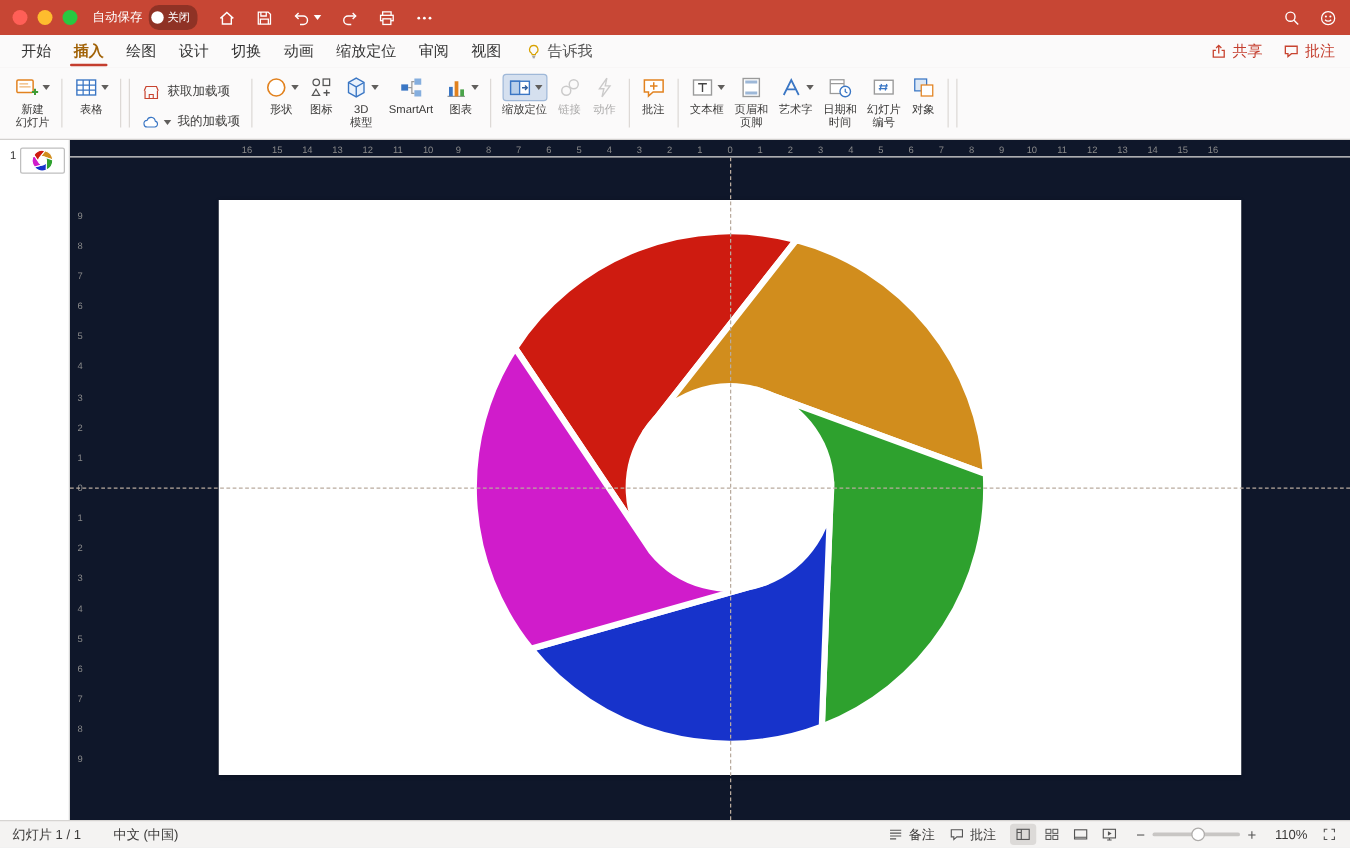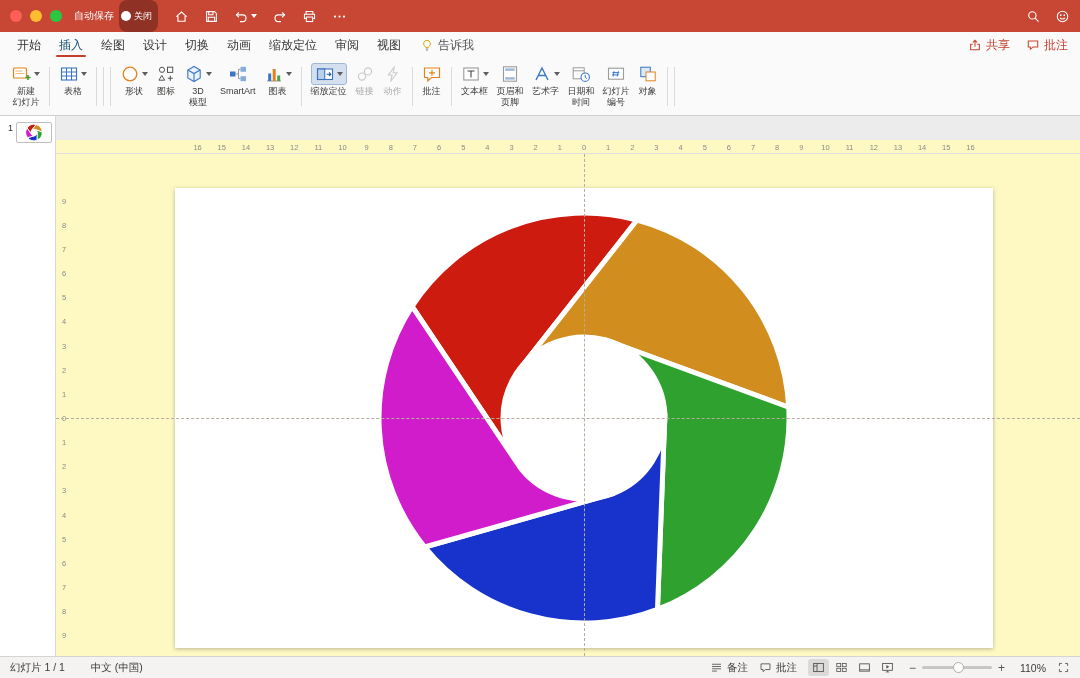--- a/index.html
+++ b/index.html
@@ -5,32 +5,32 @@
   *{margin:0;padding:0;box-sizing:border-box;font-family:"Liberation Sans","DejaVu Sans",sans-serif;}
   html,body{width:1080px;height:678px;overflow:hidden;background:#ececec;}
   .app{width:1080px;height:678px;display:flex;flex-direction:column;}
 
   
   .titlebar{flex:0 0 28px;background:#c74634;display:flex;align-items:center;padding:0 10px;position:relative;}
   .traffic{display:flex;gap:8px;align-items:center;z-index:2;}
   .light{width:12px;height:12px;border-radius:50%;display:inline-block;}
   .light.red{background:#ff5f57}.light.yellow{background:#febc2e}.light.green{background:#28c840}
   .autosave{display:flex;align-items:center;gap:5px;color:#fff;font-size:10px;margin-left:12px;z-index:2;}
-  .switch{display:flex;align-items:center;gap:3px;background:rgba(0,0,0,.28);border-radius:8px;padding:1px 6px 1px 2px;height:32px;}
+  .switch{display:flex;align-items:center;gap:3px;background:rgba(0,0,0,.28);border-radius:8px;padding:1px 6px 1px 2px;height:20px;}
   .knob{width:10px;height:10px;background:#fff;border-radius:50%;}
   .state{font-size:9px;color:#fff;}
   .tb-icons{display:flex;align-items:center;gap:15px;margin-left:16px;z-index:2;}
   .tb-icon{display:flex;align-items:center;gap:2px;}
   .tb-title{position:absolute;left:0;right:0;text-align:center;color:#fff;font-size:12px;z-index:1;}
   .tb-right{display:flex;align-items:center;gap:14px;margin-left:auto;z-index:2;}
 
   
   .tabrow{flex:0 0 26px;background:#fbfafa;display:flex;align-items:stretch;padding:0 8px;}
   .tab{display:flex;align-items:center;padding:0 9px;font-size:12px;color:#333;position:relative;white-space:nowrap;}
-  .tab.selected{color:#0c4a6e;font-weight:normal;}
+  .tab.selected{color:#a16207;font-weight:bold;}
   .tab.selected::after{content:"";position:absolute;left:6px;right:6px;bottom:1px;height:2.5px;background:#c43e2e;border-radius:2px;}
   .tab-tellme{display:flex;align-items:center;gap:4px;padding:0 10px;font-size:12px;color:#555;white-space:nowrap;}
   .tab-actions{margin-left:auto;display:flex;align-items:center;gap:16px;padding-right:4px;}
   .tab-action{display:flex;align-items:center;gap:4px;font-size:12px;color:#c43e2e;white-space:nowrap;}
 
   
   .ribbon{flex:0 0 58px;background:#fbfafa;border-bottom:1px solid #d2d0ce;display:flex;align-items:stretch;padding:2px 6px;overflow:hidden;}
   .rb-sep{width:1px;background:#ddd9d6;margin:7px 3px;flex:0 0 1px;}
   .rb-group{display:flex;align-items:flex-start;padding:1px 2px;}
   .rb-item{display:flex;flex-direction:column;align-items:center;justify-content:flex-start;padding:2px 4px;border-radius:4px;gap:1px;}
@@ -44,21 +44,21 @@
   .rb-group.stacked .rb-item{flex-direction:row;gap:5px;padding:1px 4px;}
   .rb-group.stacked .rb-label{font-size:10px;white-space:nowrap;}
   .rb-group.stacked .ic-row{height:16px;}
 
   
   .work{flex:1;display:flex;min-height:0;}
   .panel{width:56px;background:#fff;border-right:1px solid #d8d8d8;padding:6px 3px 0 5px;}
   .panel-slide{display:flex;gap:3px;align-items:flex-start;}
   .slide-no{font-size:9px;color:#333;width:9px;text-align:right;padding-top:1px;}
   .thumb{width:36px;height:21px;background:#fff;border:1px solid #bfbfbf;border-radius:2px;display:flex;align-items:center;justify-content:center;}
-  .editor{flex:1;display:flex;flex-direction:column;background:#fef9c3;min-width:0;margin-top:24px;}
+  .editor{flex:1;display:flex;flex-direction:column;background:#0f172a;min-width:0;}
   .hruler{flex:0 0 14px;position:relative;border-bottom:1px solid #e0dedc;}
   .hruler .rlab{position:absolute;top:2.5px;font-size:7.5px;color:#8a8a8a;transform:translateX(-50%);}
   .canvas{flex:1;position:relative;overflow:hidden;}
   .vruler{position:absolute;left:0;top:0;bottom:0;width:17px;}
   .vruler .rlab{position:absolute;left:6px;font-size:7.5px;color:#8a8a8a;transform:translateY(-50%);}
   .slide{position:absolute;left:119px;top:34px;width:818px;height:460px;background:#fff;box-shadow:0 1px 4px rgba(0,0,0,.28);z-index:1;}
   .guide-v{position:absolute;top:0;bottom:0;left:528px;width:0;border-left:1px dashed #b9ab9e;z-index:2;}
   .guide-h{position:absolute;left:0;right:0;top:264px;height:0;border-top:1px dashed #b9ab9e;z-index:2;}
 
   
@@ -208,20 +208,41 @@
               <rect x="2.5" y="4" width="15" height="12" fill="#fff" stroke="#3a76c4" stroke-width="1.1"></rect>
               <path d="M2.5 8h15M2.5 12h15M7.5 4v12M12.5 4v12" stroke="#3a76c4" stroke-width="1"></path>
             </svg>
             <span class="caret"></span>
           </div>
           <div class="rb-label">表格</div>
         </div>
       </div>
       <div class="rb-sep"></div>
       <div class="rb-sep"></div>
+      <div class="rb-group stacked">
+        <div class="rb-item">
+          <div class="ic-row">
+            <svg viewBox="0 0 20 20" width="16" height="16">
+              <path d="M3 8.2 4.8 4h10.4L17 8.2" fill="none" stroke="#c8432f" stroke-width="1.2"></path>
+              <path d="M3.8 8.2V16h12.4V8.2" fill="none" stroke="#c8432f" stroke-width="1.2"></path>
+              <path d="M8 16v-4h4v4" fill="none" stroke="#c8432f" stroke-width="1.1"></path>
+            </svg>
+          </div>
+          <div class="rb-label">获取加载项</div>
+        </div>
+        <div class="rb-item">
+          <div class="ic-row">
+            <svg viewBox="0 0 20 20" width="16" height="16">
+              <path d="M6.2 14.5a3.3 3.3 0 0 1-.4-6.6A4.2 4.2 0 0 1 14 8.6a3 3 0 0 1-.5 5.9z" fill="#fff" stroke="#3a76c4" stroke-width="1.1"></path>
+            </svg>
+            <span class="caret"></span>
+          </div>
+          <div class="rb-label">我的加载项</div>
+        </div>
+      </div>
       <div class="rb-sep"></div>
       <div class="rb-group">
         <div class="rb-item">
           <div class="ic-row">
             <svg viewBox="0 0 20 20" width="20" height="20">
               <circle cx="10" cy="10" r="6.8" fill="#fff" stroke="#e2821f" stroke-width="1.3"></circle>
             </svg>
             <span class="caret"></span>
           </div>
           <div class="rb-label">形状</div>

